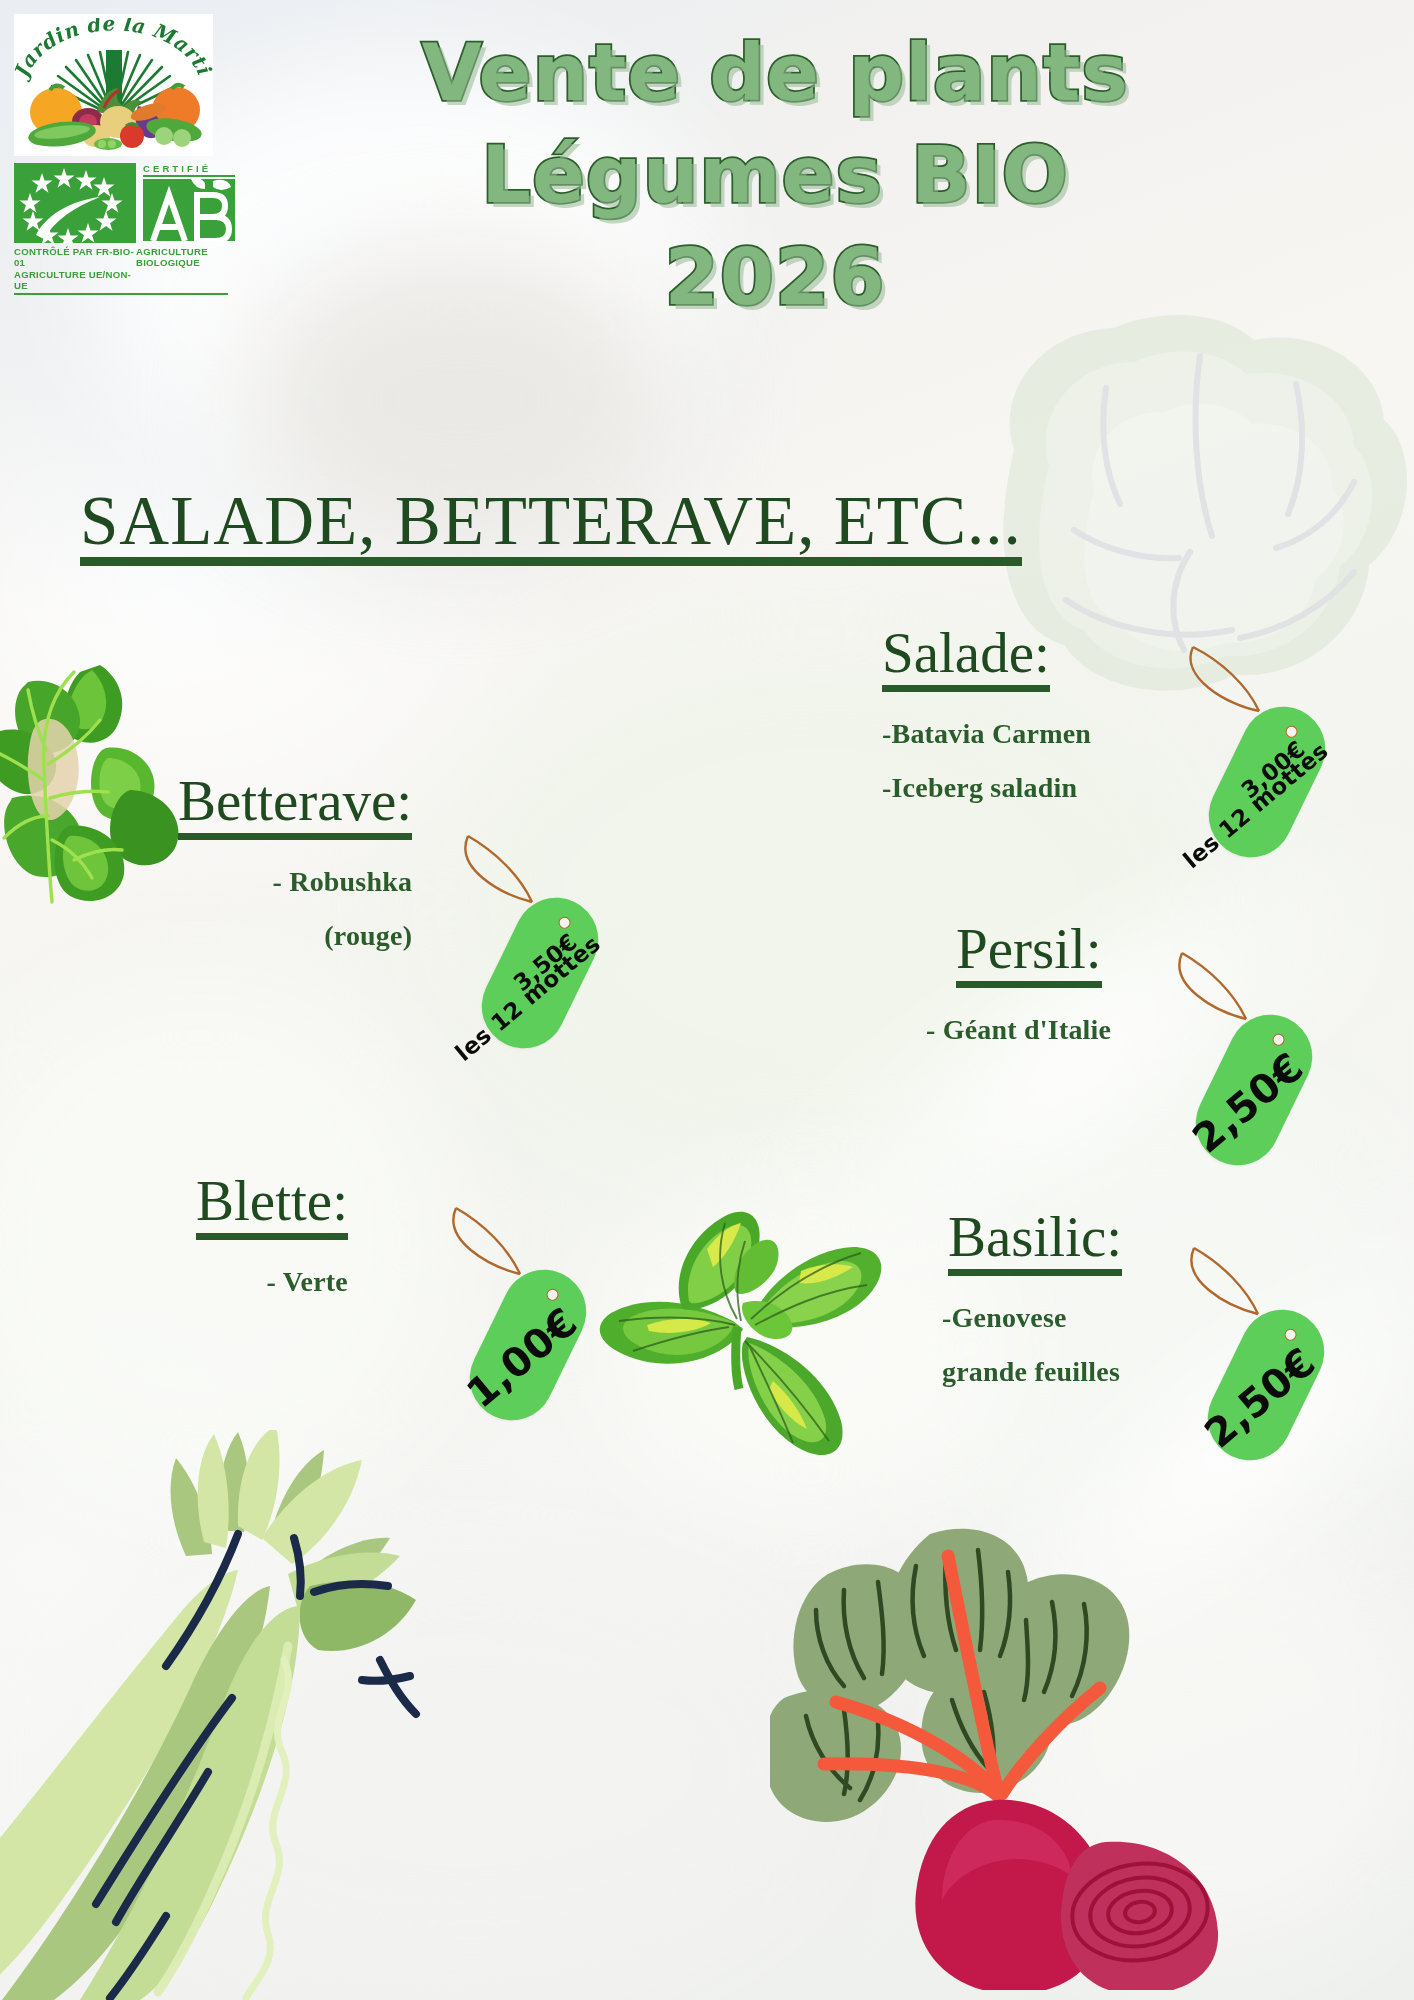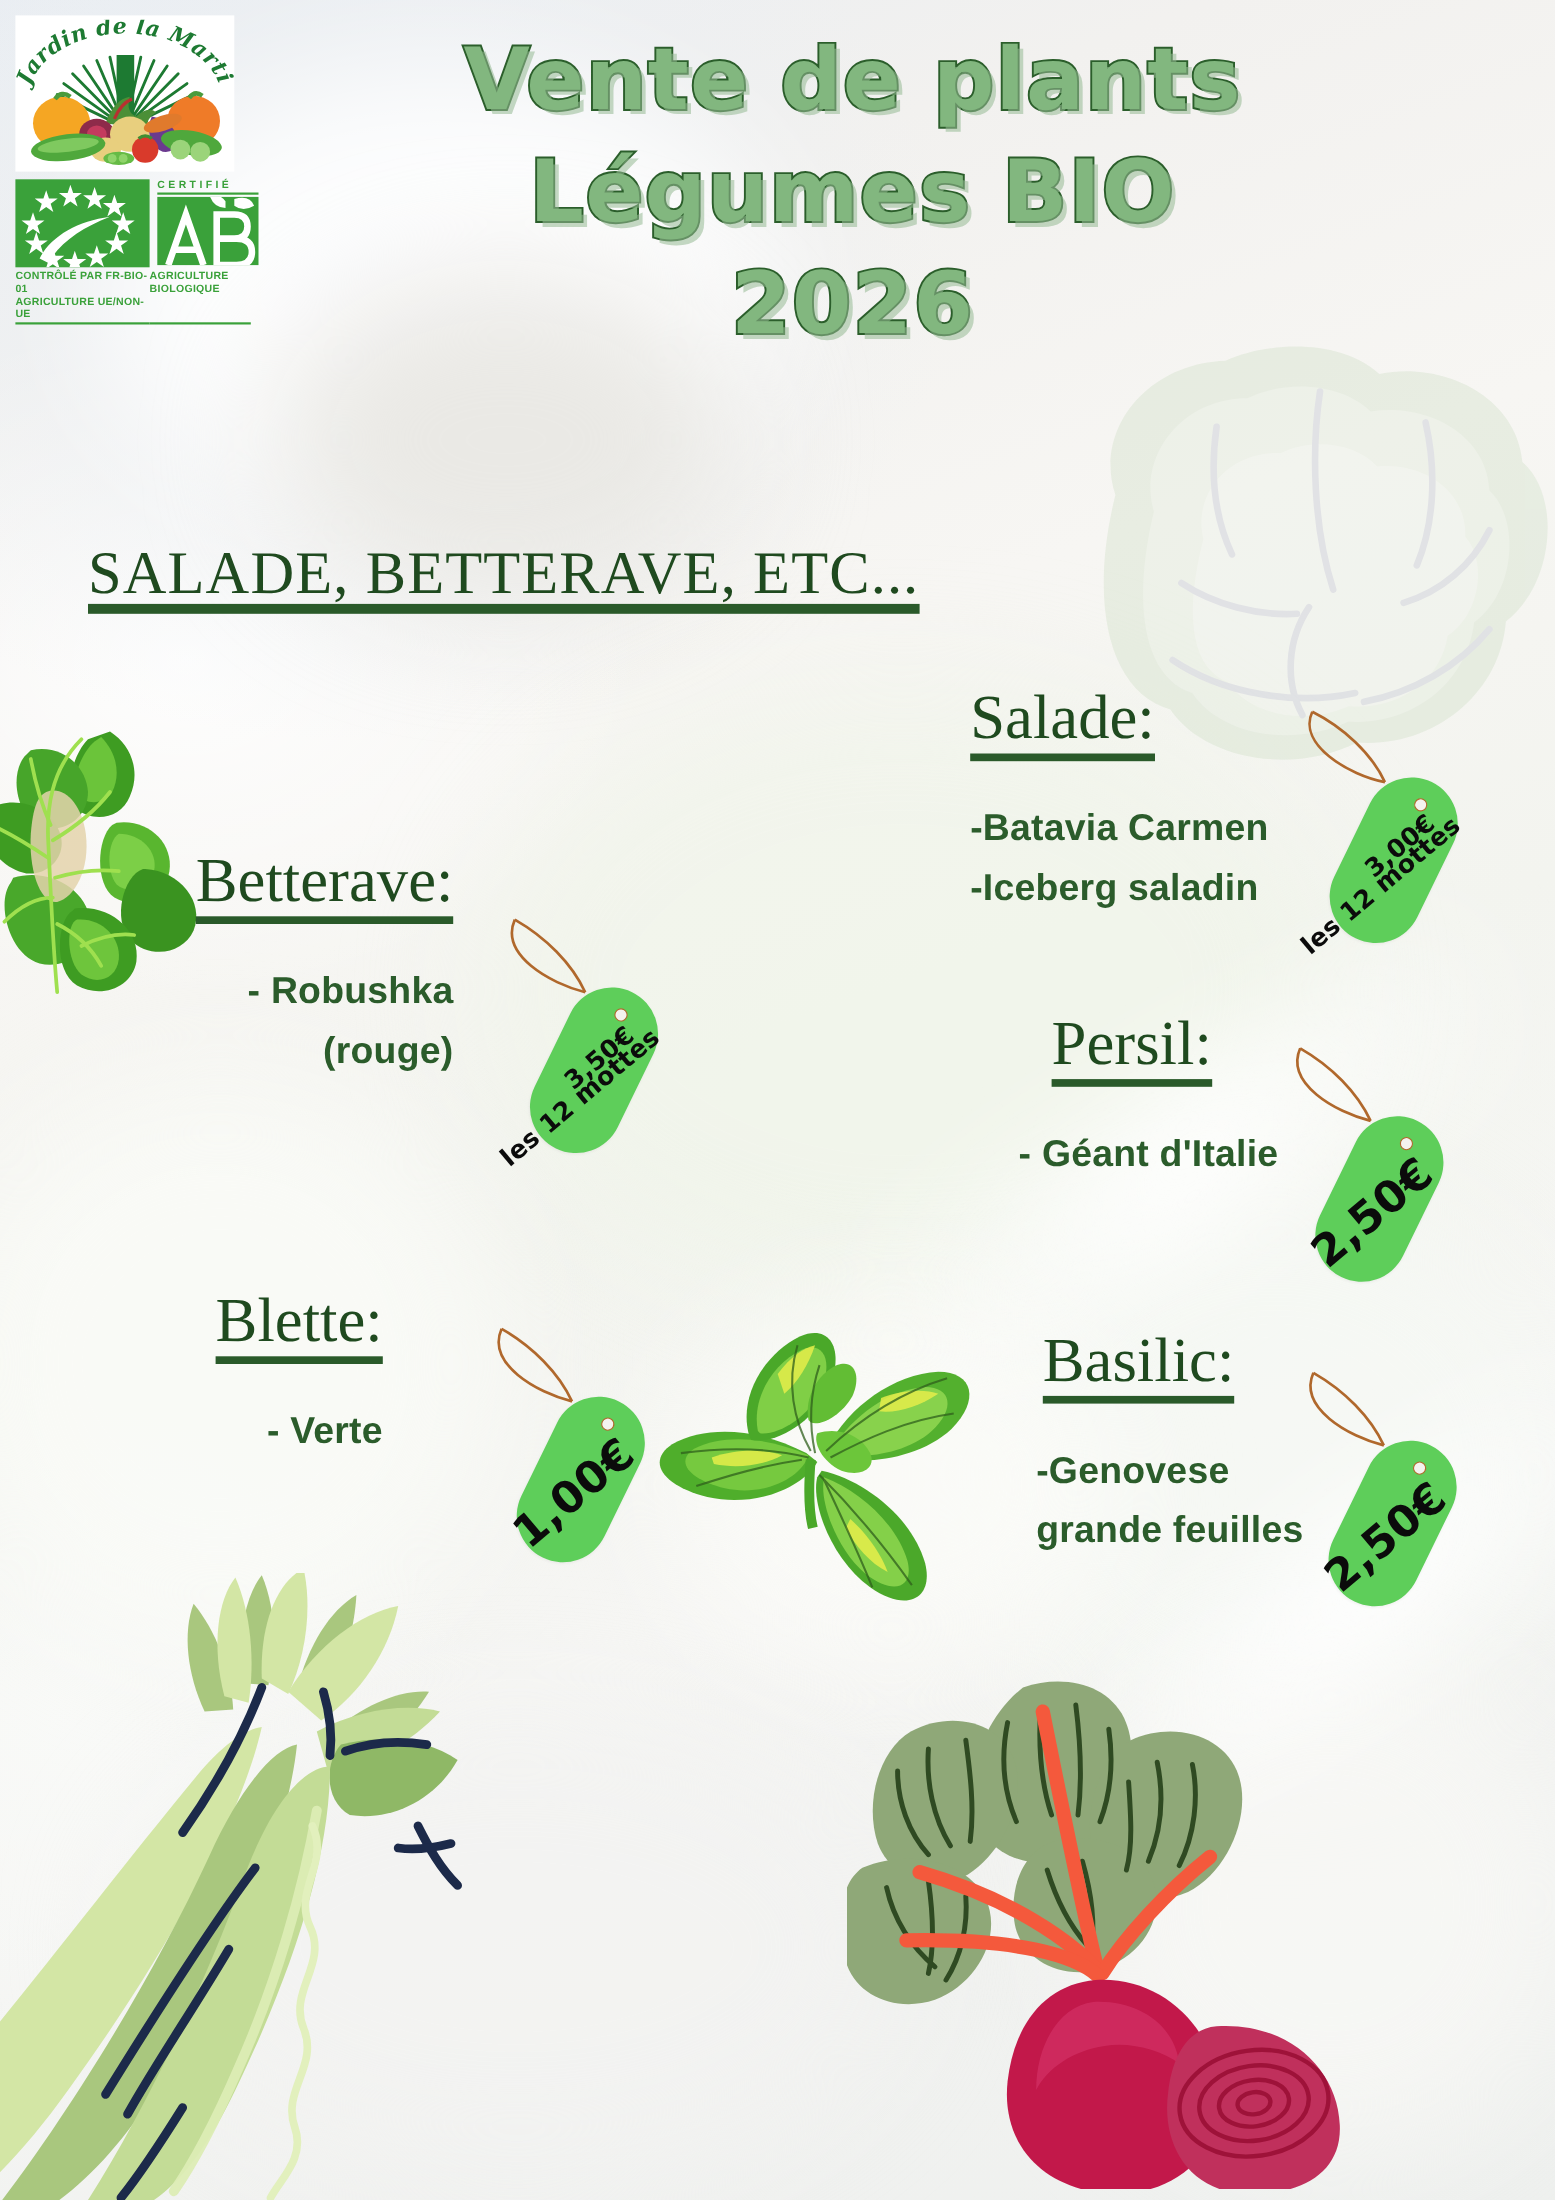--- a/index.html
+++ b/index.html
@@ -94,41 +94,41 @@
     -webkit-text-stroke: 3.5px #2b5e2b;
     paint-order: stroke fill;
     text-shadow: 5px 5px 0 rgba(150,185,148,0.55);
   }
   #title .ln { display: block; white-space: nowrap; }
 
   
   #banner {
     position: absolute; left: 80px; top: 478px; width: 1260px;
     font-family: "Liberation Serif", serif;
-    font-size: 55px; line-height: 86px; font-weight: normal;
+    font-size: 69px; line-height: 86px; font-weight: normal;
     color: #1f4a1f; letter-spacing: 1px; white-space: nowrap;
   }
   #banner .ul {
     border-bottom: 9px solid #2a5a2a; padding-bottom: 2px;
     display: inline-block; line-height: 0.95;
   }
 
   
   .cat { position: absolute; }
   .cat-title {
     font-family: "Liberation Serif", serif;
     font-size: 57px; line-height: 62px; color: #1f4a1f;
     display: inline-block; white-space: nowrap;
     border-bottom: 7px solid #2a5a2a; padding-bottom: 1px;
   }
   .cat-list {
-    margin-top: 34px;
-    font-family: Liberation Sans, sans-serif;
+    margin-top: 15px;
+    font-family: Liberation Serif, serif;
     font-weight: bold;
-    font-size: 34px; line-height: 54px;
+    font-size: 28px; line-height: 54px;
     color: #2b5c2b; letter-spacing: 0.2px;
     white-space: nowrap;
   }
   .cat-list .li { display: block; }
   .cat-list.indent .li { padding-left: 20px; text-align: right; }
 
   
   .tag { position: absolute; width: 0; height: 0; }
   .tag-body {
     position: absolute;

